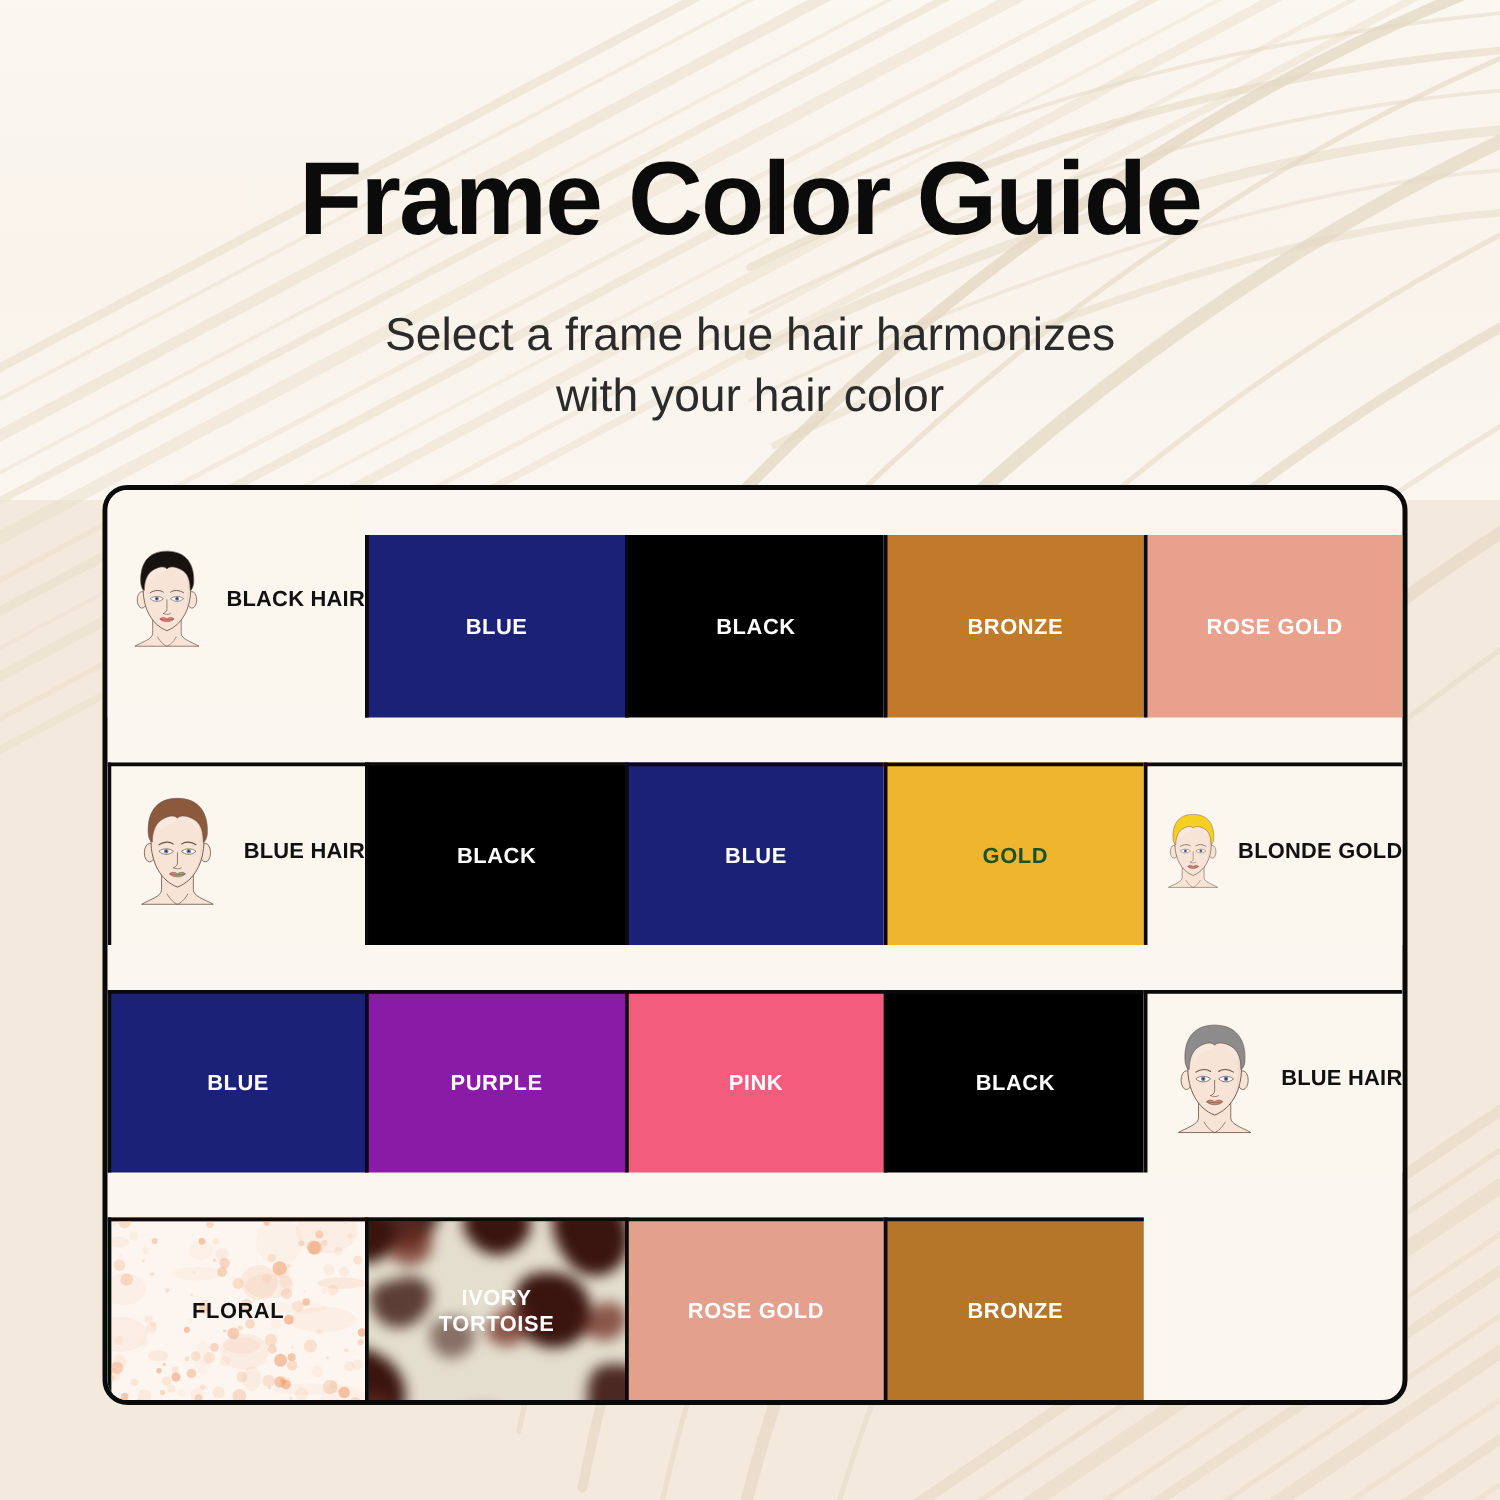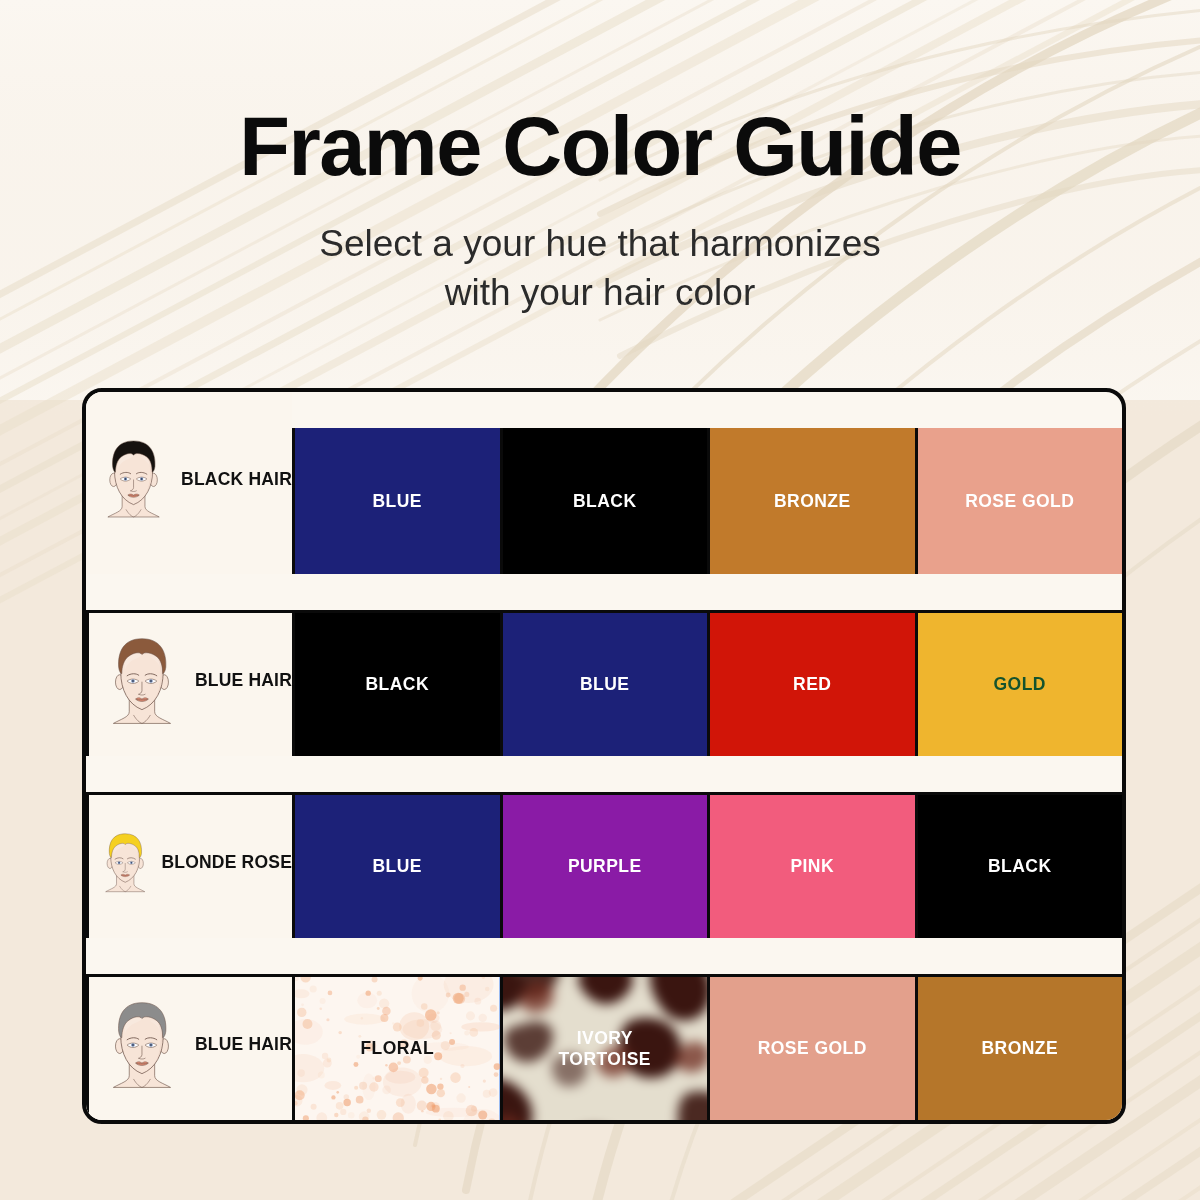--- a/index.html
+++ b/index.html
@@ -10,21 +10,21 @@
     position:relative;
   }
 
   
   #bg-decor{position:absolute;inset:0;width:1200px;height:1200px;z-index:0;}
 
   
   .header{position:absolute;top:0;left:0;width:1200px;z-index:3;text-align:center;}
   .title{
     font-size:83px;font-weight:bold;color:#0B0B0B;
-    letter-spacing:-1.5px;margin:0;padding-top:105px;line-height:1.0;
+    letter-spacing:-1.5px;margin:12px;padding-top:105px;line-height:1.0;
   }
   .subtitle{
     font-size:37px;color:#2B2B2B;font-weight:400;
     line-height:1.32;margin:0;padding-top:32px;
   }
 
   
   .grid-card{
     position:absolute;left:82px;top:388px;
     width:1036px;height:728px;
@@ -135,21 +135,21 @@
       <line x1="520" y1="1258" x2="1760" y2="1258" stroke-width="8" opacity=".5"></line>
       <line x1="520" y1="1288" x2="1760" y2="1288" stroke-width="4" opacity=".4"></line>
       <line x1="520" y1="1312" x2="1760" y2="1312" stroke-width="10" opacity=".45"></line>
     </g>
   </g>
 </svg>
 
 <div class="header">
   <h1 class="title">Frame Color Guide</h1>
   <p class="subtitle">
-    <span>Select a your hue that harmonizes</span><br>
+    <span>Select a frame hue hair harmonizes</span><br>
     <span>with your hair color</span>
   </p>
 </div>
 
 <div class="grid-card" id="grid-card">
     <div class="cell face-cell">
   <svg class="face-svg" viewBox="0 0 200 200">
 
     <path d="M76 132 L76 160 C76 170 60 174 46 182 L154 182 C140 174 124 170 124 160 L124 132 Z" fill="#F7E4D7" stroke="#6B5248" stroke-width="1.2"></path>
     <path d="M84 166 C90 176 95 180 100 182 C105 180 110 176 116 166" fill="none" stroke="#6B5248" stroke-width="1"></path>
@@ -229,23 +229,20 @@
     <path d="M88 136 C95 138 105 138 112 136" fill="none" stroke="#6B5248" stroke-width=".9"></path>
   </svg>
       <div class="face-label">BLUE HAIR</div>
     </div>
     <div class="cell swatch" style="background: rgb(0, 0, 0);">
       <div class="swatch-label" style="color:#FFFFFF">BLACK</div>
     </div>
     <div class="cell swatch" style="background: rgb(28, 33, 120);">
       <div class="swatch-label" style="color:#FFFFFF">BLUE</div>
     </div>
-    <div class="cell swatch" style="background: rgb(209, 21, 8);">
-      <div class="swatch-label" style="color:#FFFFFF">RED</div>
-    </div>
     <div class="cell swatch" style="background: rgb(239, 181, 46);">
       <div class="swatch-label" style="color:#14532d">GOLD</div>
     </div>
     <div class="cell face-cell">
   <svg class="face-svg" viewBox="0 0 200 200">
 
     <path d="M76 132 L76 160 C76 170 60 174 46 182 L154 182 C140 174 124 170 124 160 L124 132 Z" fill="#F7E4D7" stroke="#6B5248" stroke-width="1.2"></path>
     <path d="M84 166 C90 176 95 180 100 182 C105 180 110 176 116 166" fill="none" stroke="#6B5248" stroke-width="1"></path>
 
     <ellipse cx="58" cy="104" rx="8" ry="14" fill="#F7E4D7" stroke="#6B5248" stroke-width="1.2"></ellipse>
@@ -268,21 +265,21 @@
         <circle cx="83" cy="102" r="1.5" fill="#23292F"></circle>
     <circle cx="117" cy="102" r="3.4" fill="#6E86B5"></circle>
         <circle cx="117" cy="102" r="1.5" fill="#23292F"></circle>
 
     <path d="M100 104 L100 120 C100 124 96 126 94 127" fill="none" stroke="#6B5248" stroke-width="1.1" stroke-linecap="round"></path>
     <path d="M94 127 C97 129 103 129 106 127" fill="none" stroke="#6B5248" stroke-width="1" stroke-linecap="round"></path>
 
     <path d="M88 136 C93 132 97 134 100 136 C103 134 107 132 112 136 C107 142 93 142 88 136 Z" fill="#E08A72" stroke="#6B5248" stroke-width=".9"></path>
     <path d="M88 136 C95 138 105 138 112 136" fill="none" stroke="#6B5248" stroke-width=".9"></path>
   </svg>
-      <div class="face-label">BLONDE ROSE</div>
+      <div class="face-label">BLONDE GOLD</div>
     </div>
     <div class="cell swatch" style="background: rgb(28, 33, 120);">
       <div class="swatch-label" style="color:#FFFFFF">BLUE</div>
     </div>
     <div class="cell swatch" style="background: rgb(138, 27, 166);">
       <div class="swatch-label" style="color:#FFFFFF">PURPLE</div>
     </div>
     <div class="cell swatch" style="background: rgb(242, 92, 125);">
       <div class="swatch-label" style="color:#FFFFFF">PINK</div>
     </div>

